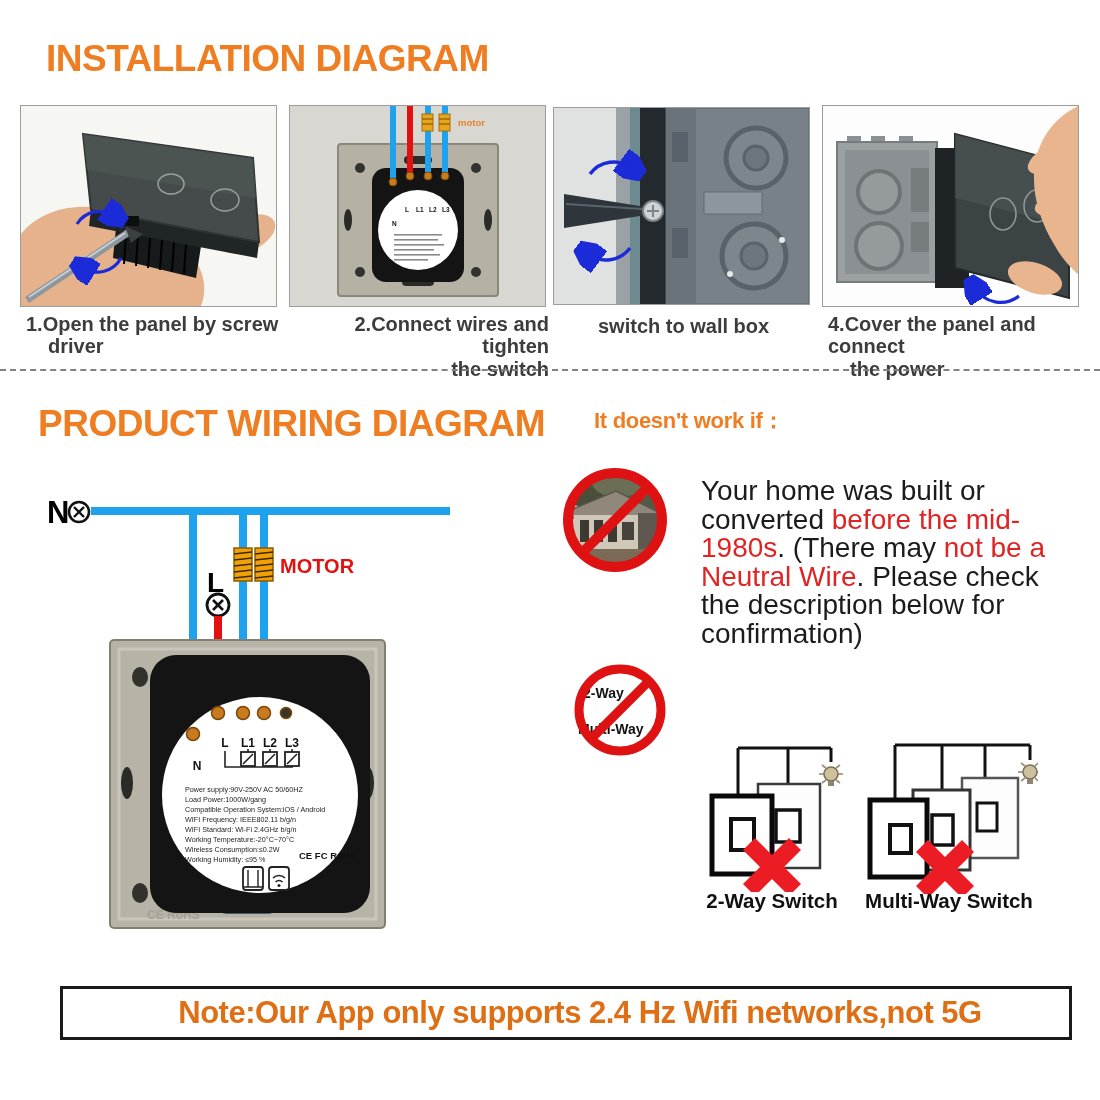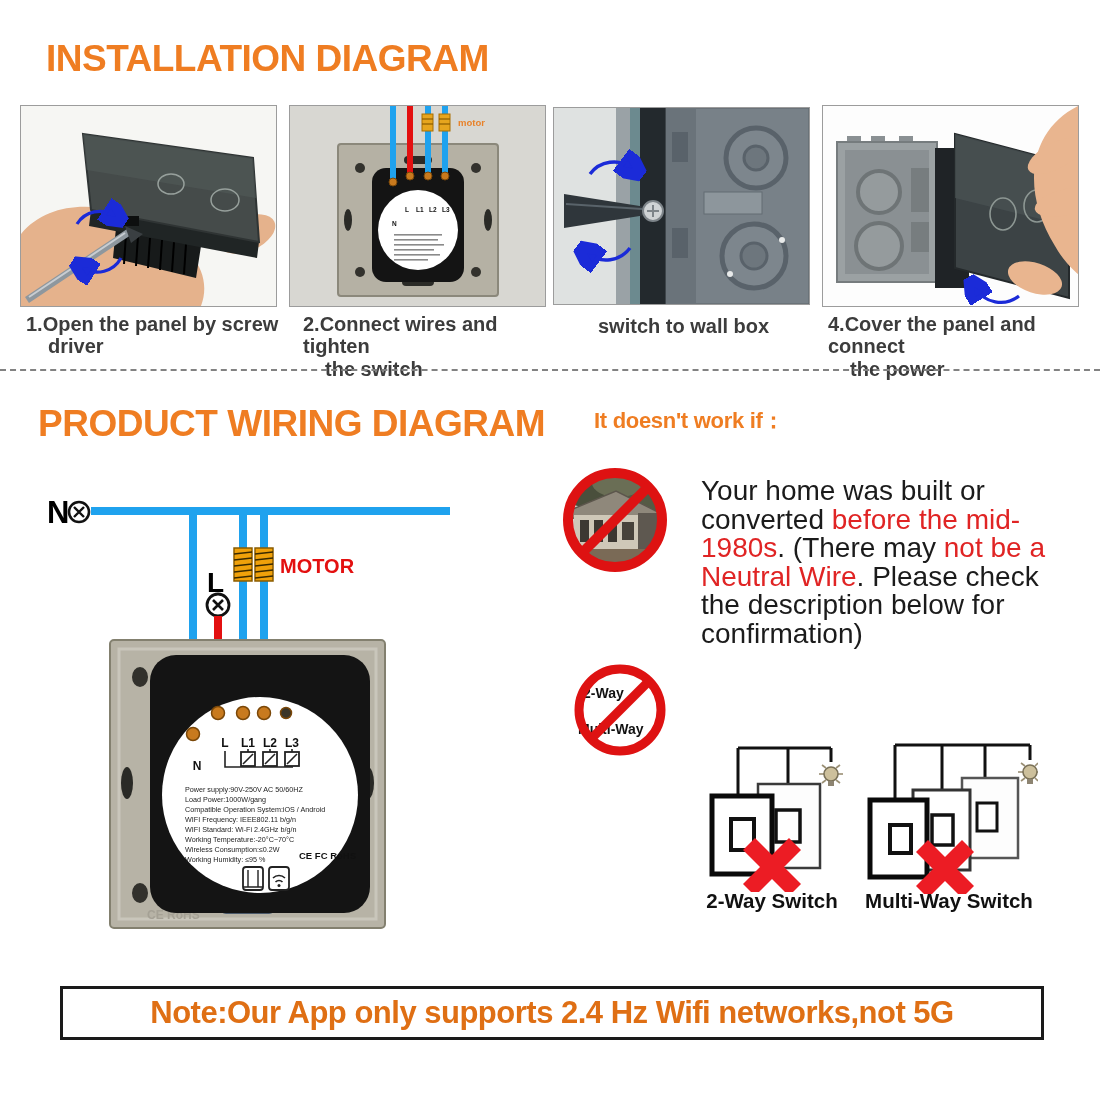--- a/index.html
+++ b/index.html
@@ -118,21 +118,21 @@
       </g>
     </g>
     <text x="168" y="20" font-size="9.5" font-weight="bold" fill="#E8822A">motor</text>
     <g fill="#c87a1e" stroke="#7a4708">
       <circle cx="103" cy="76" r="4"></circle>
         <circle cx="120" cy="70" r="4"></circle>
       <circle cx="138" cy="70" r="4"></circle>
         <circle cx="155" cy="70" r="4"></circle>
     </g>
   </svg>
-  <div class="abs caption" style="left:303px;top:313px;width:258px;">
+  <div class="abs caption" style="left:291px;top:313px;width:258px;text-align:right;">
     <div class="l1">2.Connect wires and tighten</div>
     <div class="l2">the switch</div>
   </div>
 
   <svg class="abs photo" style="left:553px;top:107px;" width="255" height="196" viewBox="0 0 255 196">
     <rect x="0" y="0" width="255" height="196" fill="#b9bfc2"></rect>
     <rect x="0" y="0" width="62" height="196" fill="#dfe2e1"></rect>
     <rect x="62" y="0" width="14" height="196" fill="#9aa2a6"></rect>
     <rect x="76" y="0" width="10" height="196" fill="#6c8a8f"></rect>
     <rect x="86" y="0" width="26" height="196" fill="#23292d"></rect>
@@ -409,17 +409,17 @@
     <rect x="72" y="79" width="21" height="30" fill="#fff" stroke="#111" stroke-width="3.5"></rect>
     <rect x="10" y="64" width="57" height="77" fill="#fff" stroke="#0a0a0a" stroke-width="5"></rect>
     <rect x="30" y="89" width="21" height="28" fill="#fff" stroke="#111" stroke-width="4"></rect>
     <g stroke="#EC1C24" stroke-width="17">
       <line x1="62" y1="110" x2="108" y2="156"></line>
       <line x1="108" y1="110" x2="62" y2="156"></line>
     </g>
   </svg>
   <div class="abs diag-label" style="left:860px;top:889px;width:178px;">Multi-Way Switch</div>
 
-  <div class="abs note-box" style="left:60px;top:986px;width:978px;height:48px;">
+  <div class="abs note-box" style="left:60px;top:986px;width:978px;height:48px;padding-left:28px;">
     <span class="note-text">Note:Our App only supports 2.4 Hz Wifi networks,not 5G</span>
   </div>
 
 </div>
 
 </body></html>

